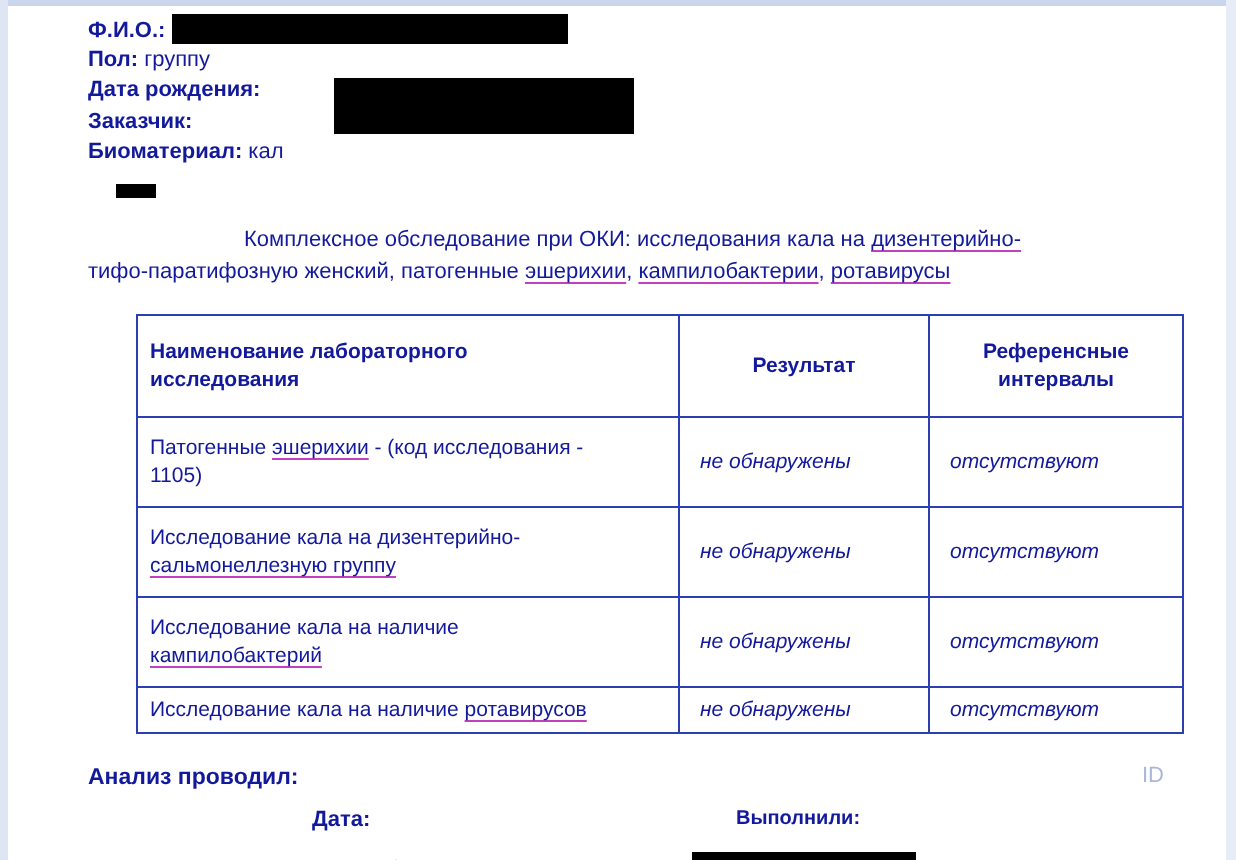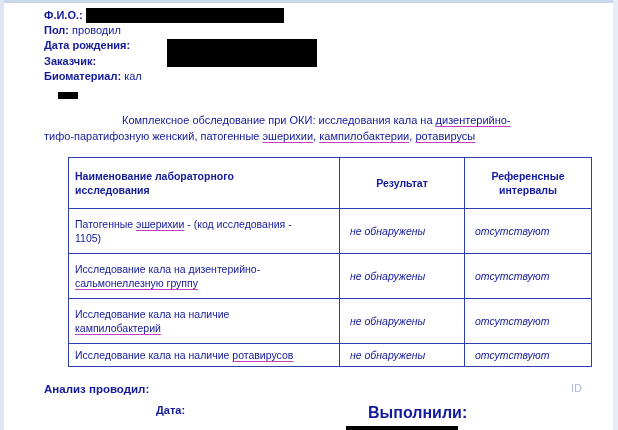--- a/index.html
+++ b/index.html
@@ -169,21 +169,21 @@
     left: 112px;
     top: 0;
     font-weight: bold;
     font-size: 11px;
   }
   .foot-done {
     position: absolute;
     left: 324px;
     top: 0;
     font-weight: bold;
-    font-size: 16px;
+    font-size: 10px;
   }
   .foot-lab {
     position: absolute;
     left: 134px;
     top: 0;
     font-weight: bold;
     font-size: 11px;
     text-decoration: underline;
     text-decoration-color: #c23fc2;
     text-underline-offset: 3px;
@@ -213,21 +213,21 @@
   <div class="edge-right"></div>
 
   <div class="content">
 
     <div class="hdr">
       <div class="hdr-row">
         <span class="hdr-label">Ф.И.О.:</span><span class="redact r-fio"></span>
       </div>
       <div class="hdr-row">
         <span class="hdr-label">Пол:</span>
-        <span class="hdr-value">проводил</span>
+        <span class="hdr-value">группу</span>
       </div>
       <div class="hdr-row spacer-dob">
         <span class="hdr-label">Дата рождения:</span>
         <span class="redact r-dob"></span>
       </div>
       <div class="hdr-row spacer-zak">
         <span class="hdr-label">Заказчик:</span>
       </div>
       <div class="hdr-row spacer-bio">
         <span class="hdr-label">Биоматериал:</span>

